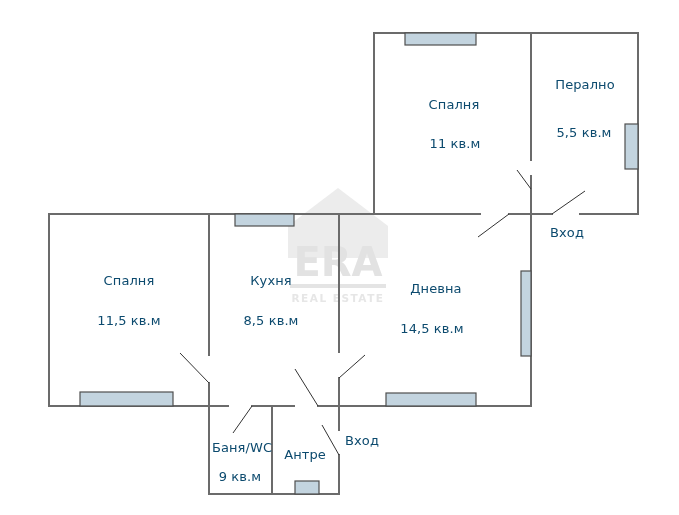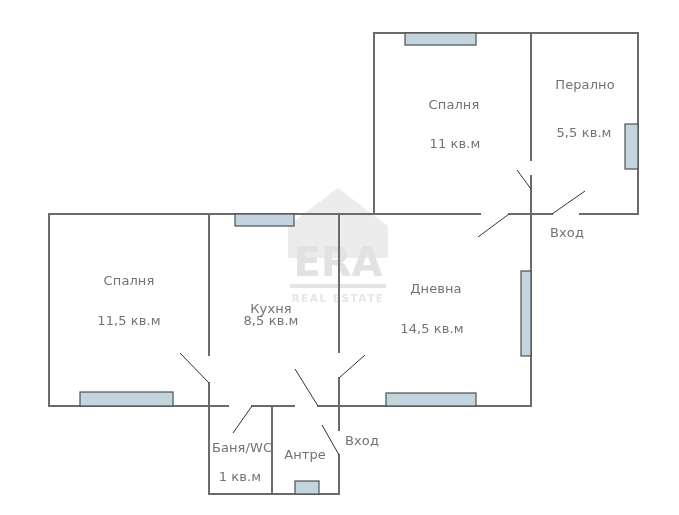--- a/index.html
+++ b/index.html
@@ -2,21 +2,21 @@
 <html><head>
   <meta charset="utf-8">
   <style>
     html, body { margin: 0; padding: 0; background: #ffffff; }
     body { width: 679px; height: 515px; position: relative; overflow: hidden;
       font-family: "DejaVu Sans", "Liberation Sans", sans-serif; }
     svg { position: absolute; left: 0; top: 0; }
     .wall { stroke: #6b6b6b; stroke-width: 2; fill: none; stroke-linecap: square; }
     .door { stroke: #333333; stroke-width: 1; fill: none; }
     .win { fill: #c3d4df; stroke: #4f4f4f; stroke-width: 1.2; }
-    .lbl { position: absolute; font-size: 13px; color: #737373; white-space: nowrap;
+    .lbl { position: absolute; font-size: 13px; color: #0c4a6e; white-space: nowrap;
       transform: translateX(-50%); letter-spacing: 0.1px; }
     .wm { position: absolute; left: 288px; top: 188px; width: 100px; height: 130px; }
   </style>
 </head>
 <body>
 
 <svg class="wm" width="100" height="130" viewBox="0 0 100 130">
   <polygon points="50,0 100,38 100,70 0,70 0,38" fill="#ececec"></polygon>
   <text x="50" y="88" text-anchor="middle" font-family="DejaVu Sans, sans-serif" font-weight="bold" font-size="40" fill="#e2e2e2">ERA</text>
   <rect x="2" y="96" width="96" height="4" fill="#e4e4e4"></rect>
@@ -81,25 +81,25 @@
 
 <div class="lbl" style="left:454px; top:97px;">Спалня</div>
 <div class="lbl" style="left:455px; top:136px;text-align:right;">11 кв.м</div>
 
 <div class="lbl" style="left:585px; top:77px;">Перално</div>
 <div class="lbl" style="left:584px; top:125px;">5,5 кв.м</div>
 
 <div class="lbl" style="left:129px; top:273px;">Спалня</div>
 <div class="lbl" style="left:129px; top:313px;">11,5 кв.м</div>
 
-<div class="lbl" style="left:271px; top:273px;margin-top:28px;">Кухня</div>
+<div class="lbl" style="left:271px; top:273px;">Кухня</div>
 <div class="lbl" style="left:271px; top:313px;">8,5 кв.м</div>
 
 <div class="lbl" style="left:436px; top:281px;text-align:center;">Дневна</div>
 <div class="lbl" style="left:432px; top:321px;text-align:center;">14,5 кв.м</div>
 
 <div class="lbl" style="left:242px; top:440px;">Баня/WC</div>
-<div class="lbl" style="left:240px; top:469px;">1 кв.м</div>
+<div class="lbl" style="left:240px; top:469px;">9 кв.м</div>
 
 <div class="lbl" style="left:305px; top:447px;">Антре</div>
 
 <div class="lbl" style="left:567px; top:225px;">Вход</div>
 <div class="lbl" style="left:362px; top:433px;">Вход</div>
 
 </body></html>

